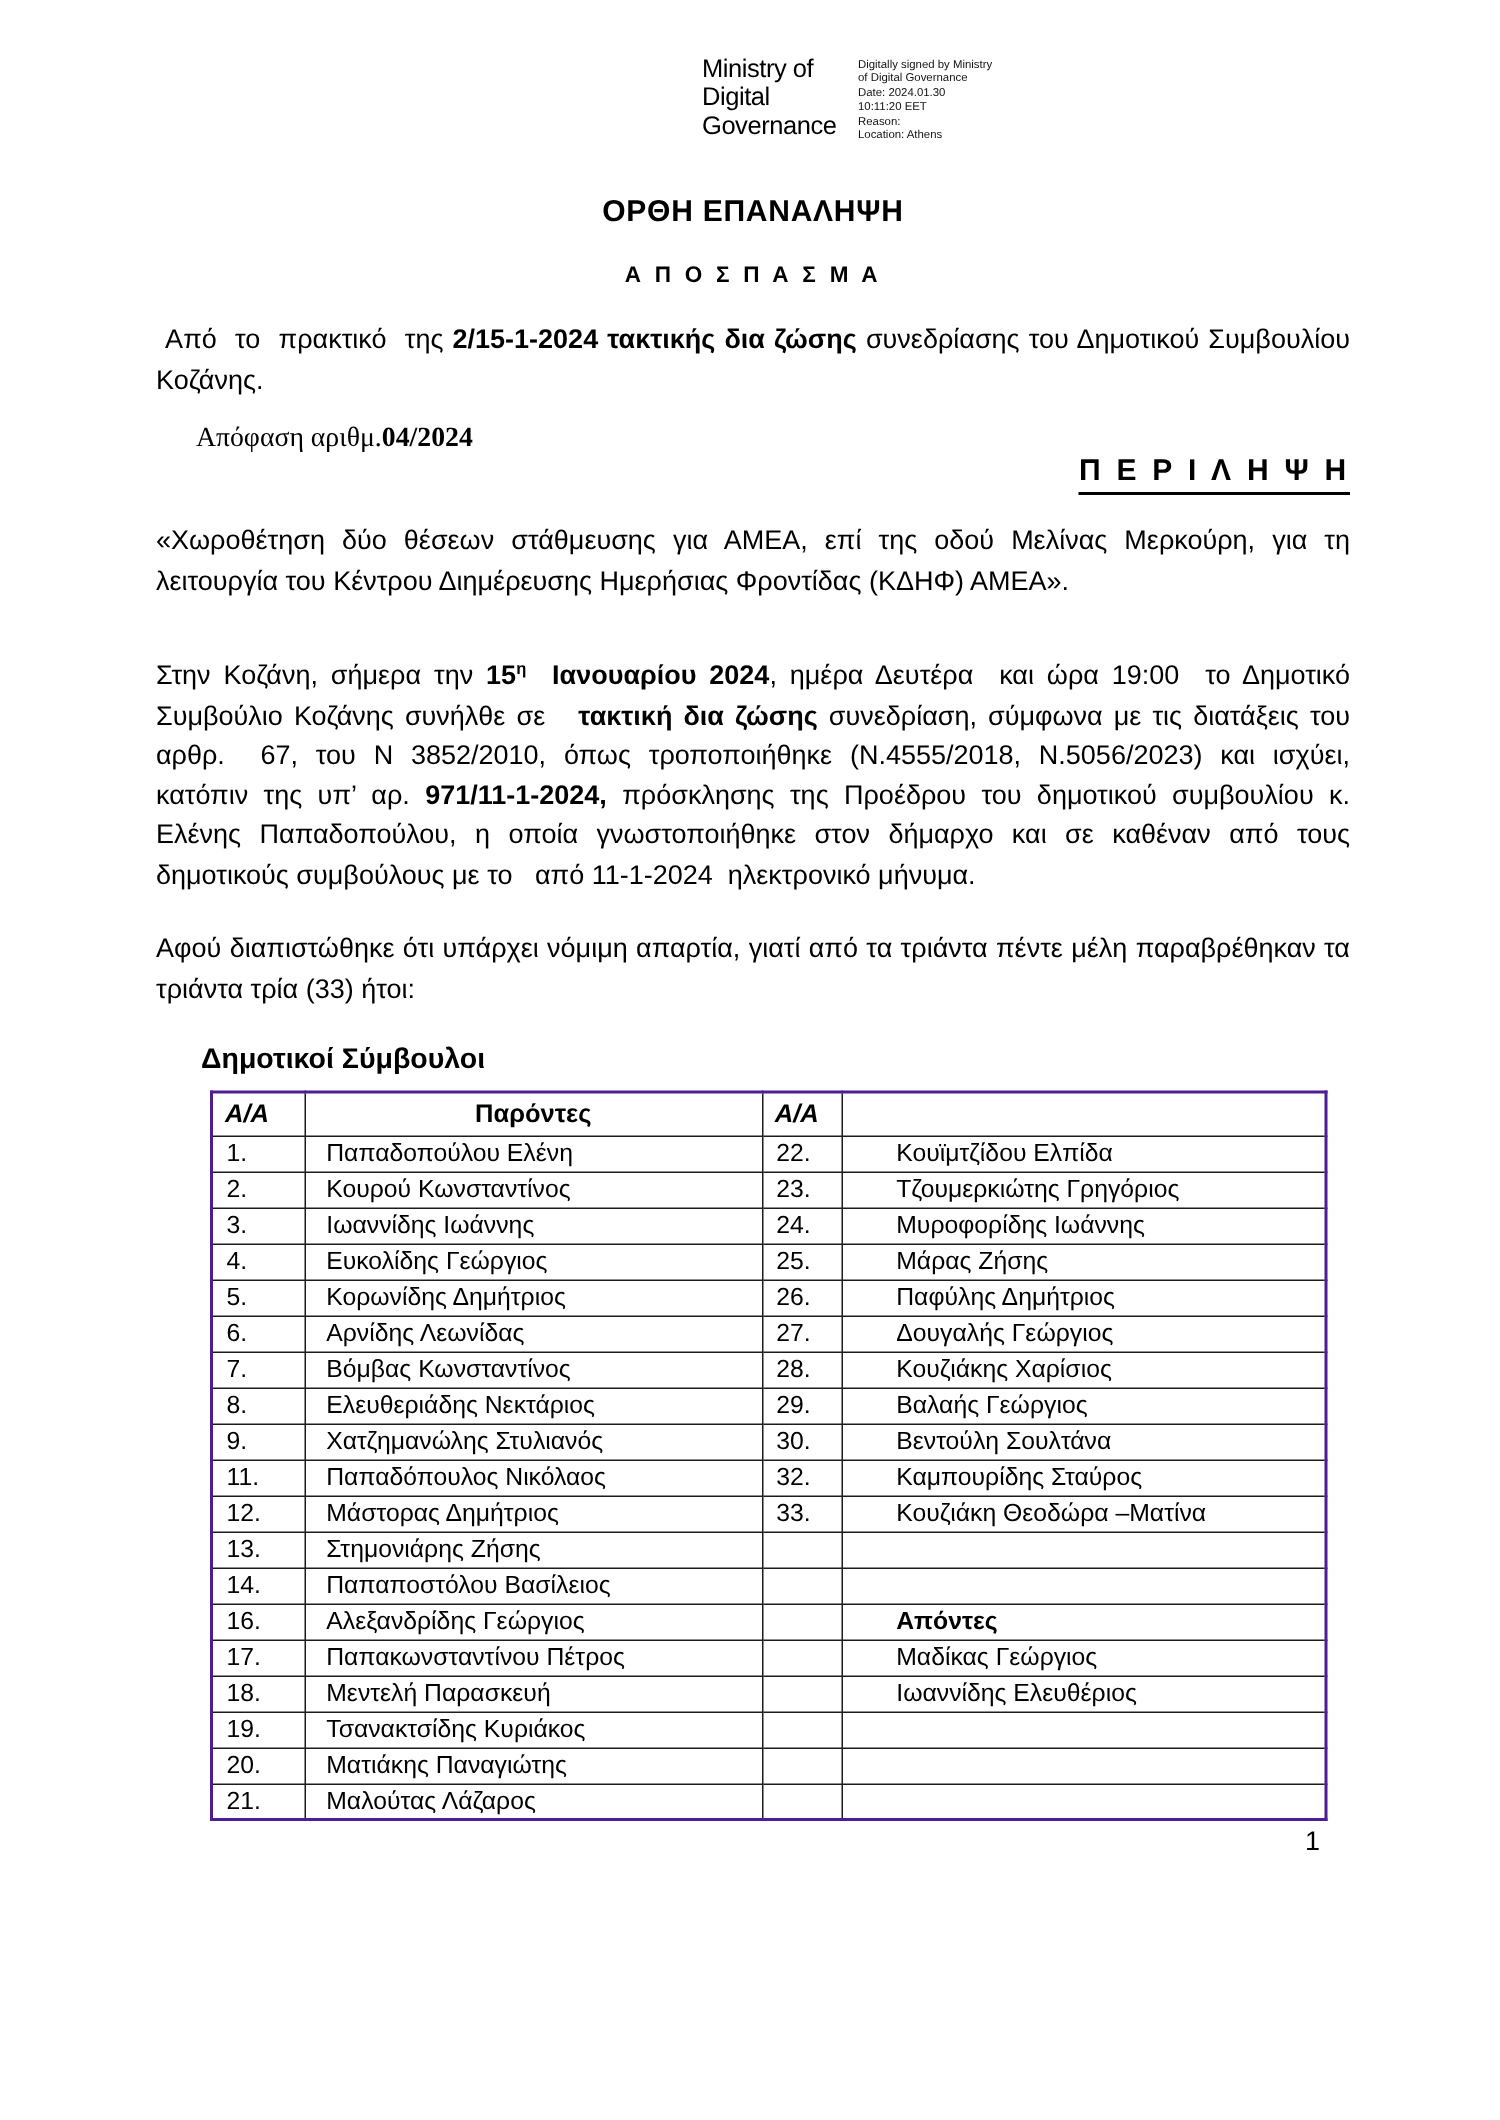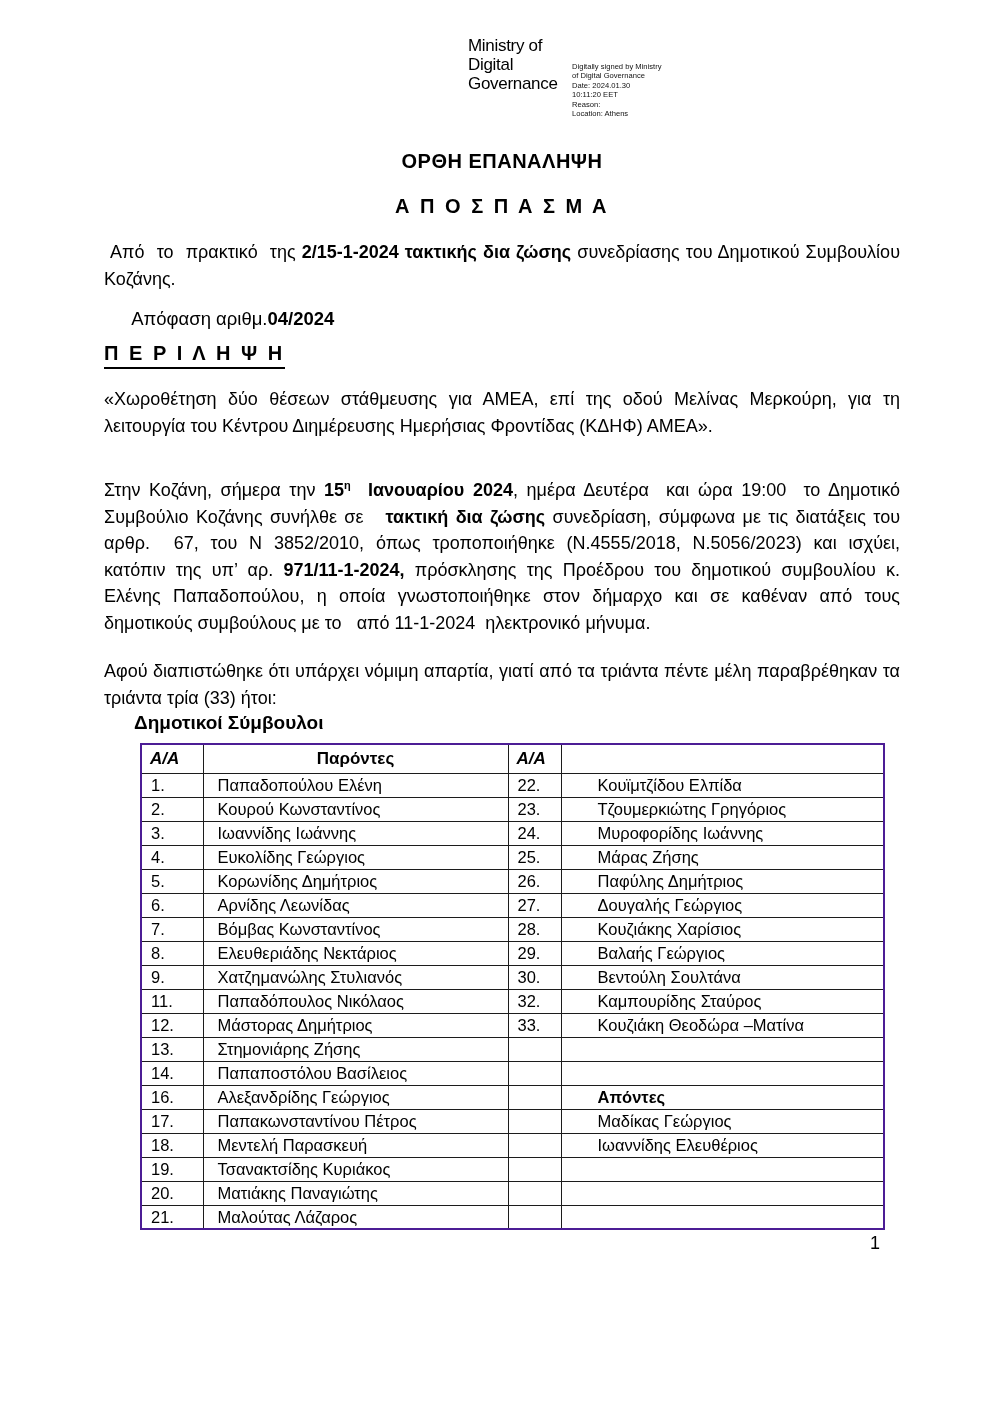--- a/index.html
+++ b/index.html
@@ -19,44 +19,44 @@
 
   
   .sig-row { display: flex; margin-left: 364px; align-items: flex-start; min-height: 62px; }
   .ministry {
     font-size: 17px; line-height: 19px;
     white-space: pre-line; letter-spacing: -0.3px;
     width: 104px; flex: 0 0 auto;
   }
   .sig-details {
     font-size: 7.6px; line-height: 9.4px;
-    white-space: pre-line; padding-top: 2px; color: #111; margin-top: 24px;
+    white-space: pre-line; padding-top: 2px; color: #111;
   }
 
   
   .title-correction { margin-top: 32px; text-align: center; font-size: 20px; font-weight: bold; letter-spacing: 0.5px; }
-  .title-extract   { margin-top: 22px; text-align: center; font-size: 20px; font-weight: bold; letter-spacing: 2.5px; }
-  .summary-row     { margin-top: 12px;  text-align: left; }
+  .title-extract   { margin-top: 22px; text-align: center; font-size: 15px; font-weight: bold; letter-spacing: 2.5px; }
+  .summary-row     { margin-top: 0;  text-align: right; }
   .summary-title   {
     display: inline-block; font-size: 20px; font-weight: bold; letter-spacing: 2.5px;
     border-bottom: 2.5px solid #000; padding-bottom: 2px;
   }
 
   
   .para { font-size: 18px; line-height: 26.5px; text-align: justify; white-space: pre-wrap; }
   .b { font-weight: bold; }
   .p-intro  { margin-top: 21px; }
-  .decision-line { margin-top: 16px; padding-left: 22px; font-size: 18.5px; white-space: pre-wrap; }
+  .decision-line { margin-top: 16px; padding-left: 22px; font-size: 18.5px; white-space: pre-wrap; font-family: Liberation Serif, serif; }
   .subject  { margin-top: 17px; }
   .p-main   { margin-top: 33px; min-height: 186px; }
   .p-quorum { min-height: 50px; }
   sup.ord { font-size: 11px; font-weight: bold; vertical-align: 7px; letter-spacing: 0; }
 
   
-  .councillors-heading { margin-top: 1px; padding-left: 30px; font-size: 19px; font-weight: bold; }
+  .councillors-heading { margin-top: 24px; padding-left: 30px; font-size: 19px; font-weight: bold; }
   table.councillors {
     margin: 9px 0 0 36px;
     border-collapse: collapse; table-layout: fixed;
     width: 743px;
     border: 2px solid #4c1d95;
   }
   table.councillors th, table.councillors td {
     border: 1.5px solid #1c1c1c;
     overflow: hidden;
   }

